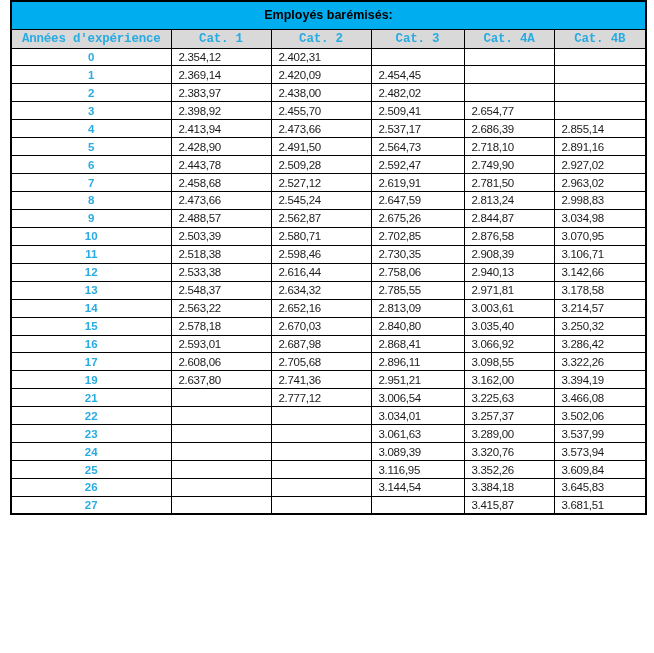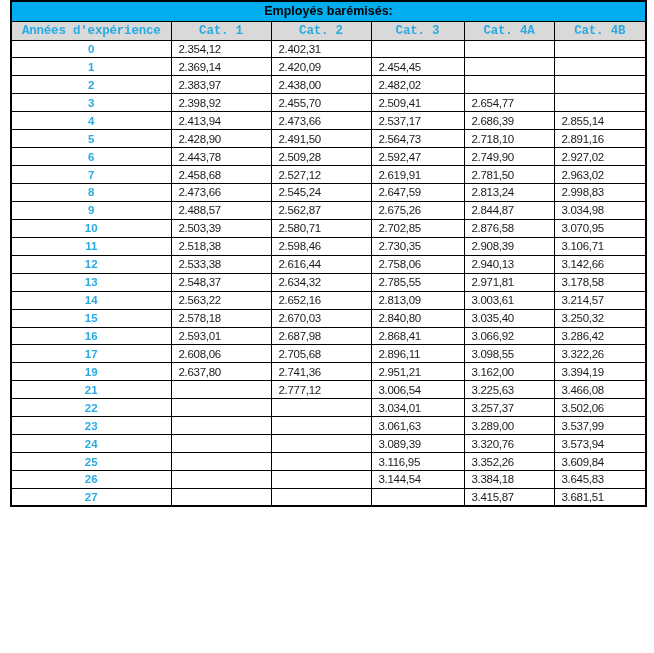--- a/index.html
+++ b/index.html
@@ -37,21 +37,21 @@
     overflow: hidden;
     white-space: nowrap;
     box-sizing: border-box;
   }
   th.band-header {
     background: var(--accent, #00AEEF);
     color: #000000;
     font-weight: bold;
     font-size: 12.5px;
     text-align: center;
-    height: 20px;
+    height: 28px;
     padding: 0;
   }
   th.col-header {
     background: var(--headgray, #D9D9D9);
     color: var(--textcyan, #29ABE2);
     font-weight: bold;
     font-size: 12.5px;
     text-align: center;
     height: 19px;
     padding: 0;

